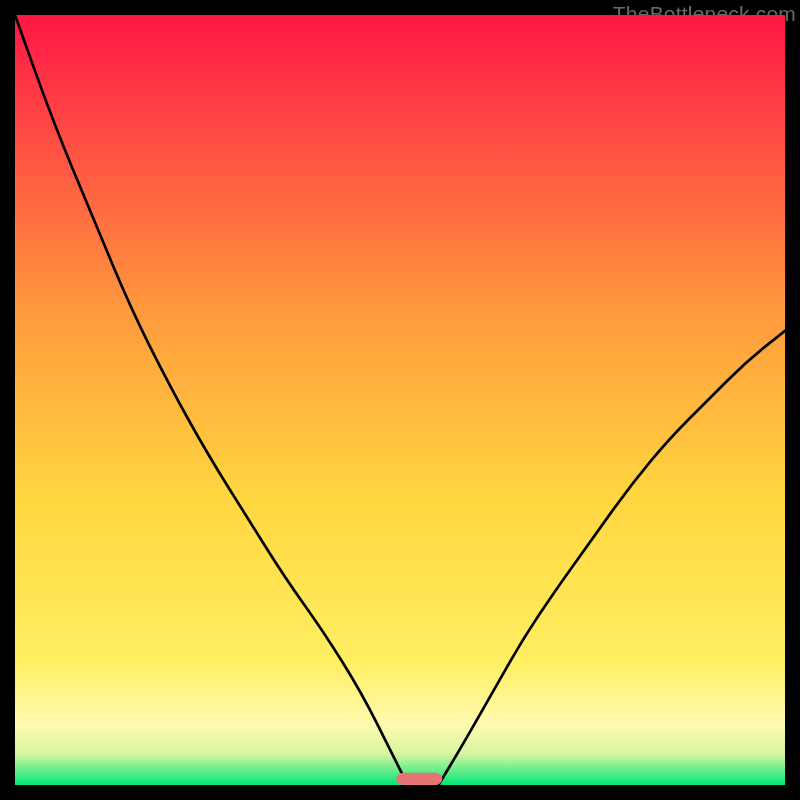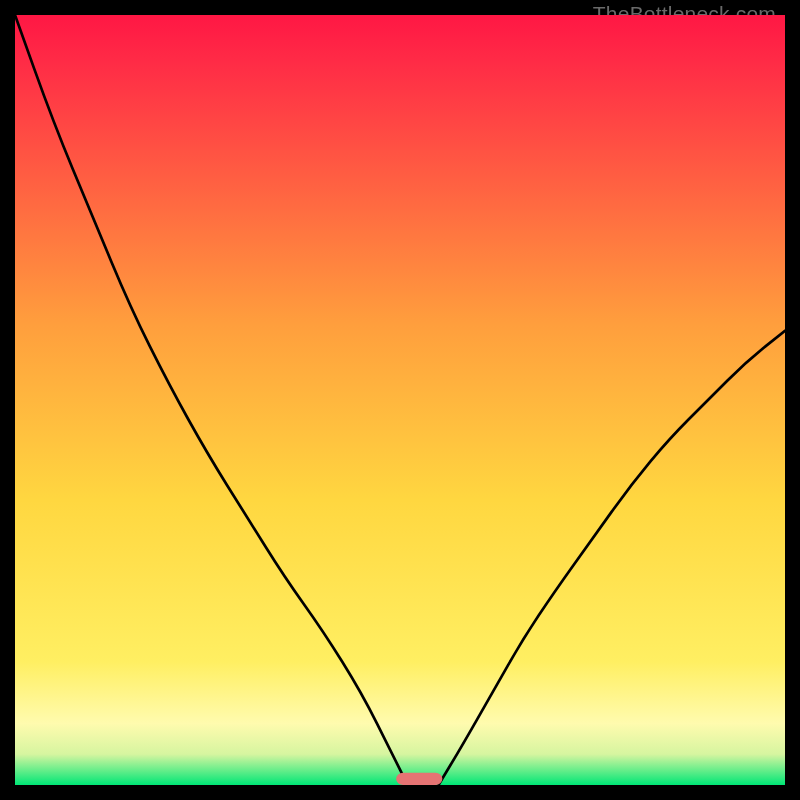--- a/index.html
+++ b/index.html
@@ -20,21 +20,21 @@
   .plot {
     position: absolute;
     left: 15px;
     top: 15px;
     width: 770px;
     height: 770px;
   }
   .watermark {
     position: absolute;
     top: 2px;
-    right: 24px;
+    right: 4px;
     color: #6a6a6a;
     font-size: 21px;
     font-weight: 500;
     letter-spacing: 0.2px;
     user-select: none;
   }
 </style>
 </head>
 <body>
 

